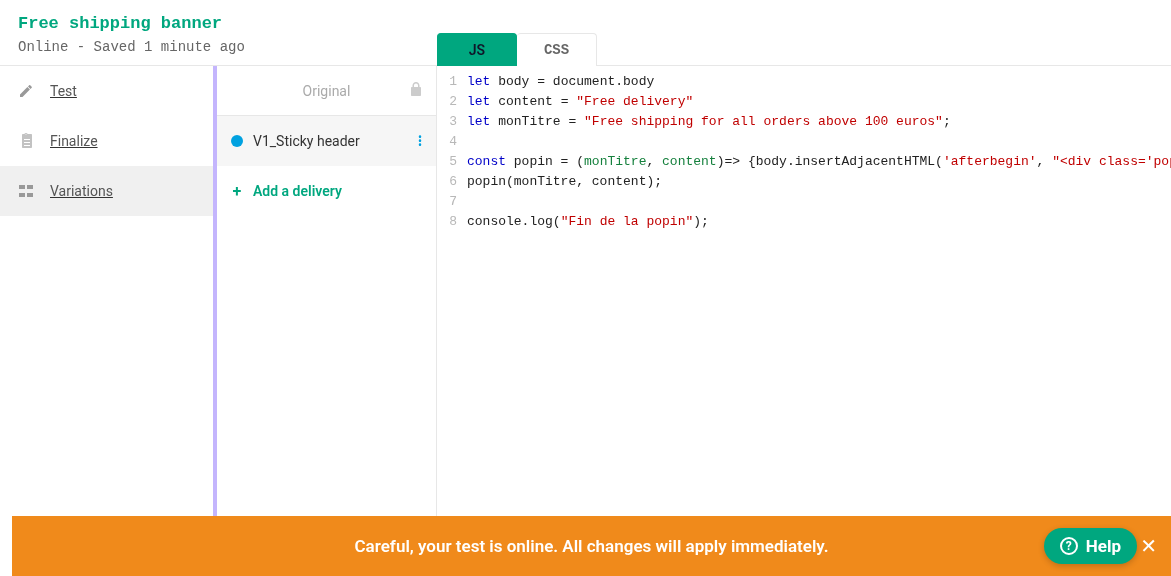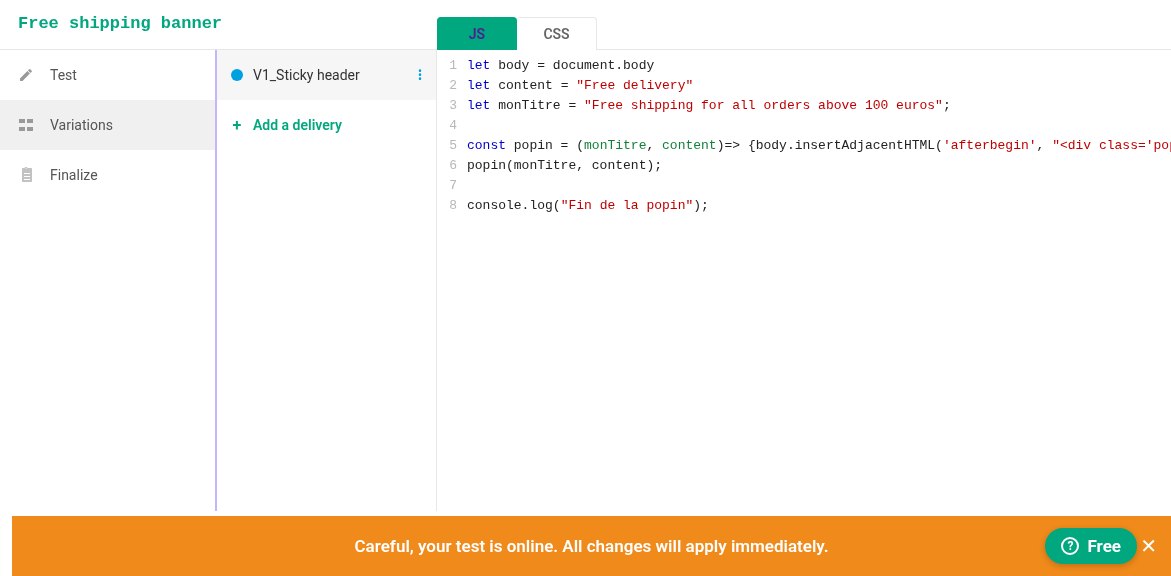--- a/index.html
+++ b/index.html
@@ -31,22 +31,23 @@
   }
 
   .main {
     display: flex;
     height: calc(100% - 73px - 42px); 
   }
 
   .sidebar-left {
     width: 217px;
     flex: 0 0 217px;
-    border-right: 2px solid #c4b5fd;
-    background: #fff;
+    border-right: 4px solid #c4b5fd;
+    background: #fff;
+    text-decoration: underline;
   }
   .nav-item {
     display: flex;
     align-items: center;
     height: 50px;
     padding: 0 16px;
     color: #555;
     cursor: pointer;
     gap: 14px;
   }
@@ -153,24 +154,24 @@
     font-weight: 600;
     cursor: pointer;
     border: 1px solid #e7e7e7;
     border-bottom: none;
     background: #fff;
     color: #666;
     border-radius: 4px 4px 0 0;
   }
   .tab.active {
     background: #00a77f;
-    color: #4c1d95;
+    color: #0f172a;
     border-color: #00a77f;
   }
-  .tab + .tab { border-left: none; }
+  .tab + .tab { border-left: none; font-family: Liberation Mono, monospace; }
 
   .code-pane {
     flex: 1;
     display: flex;
     font-family: Menlo, Consolas, "Courier New", monospace;
     font-size: 13px;
     line-height: 20px;
     overflow: hidden;
     white-space: pre;
     padding-top: 6px;
@@ -244,55 +245,64 @@
     font-size: 12px;
   }
 
   svg .s-fill { fill: currentColor; }
 </style>
 </head>
 <body>
 
 <div class="header">
   <div class="title">Free shipping banner</div>
+  <div class="status">Online - Saved 1 minute ago</div>
 </div>
 
 <div class="main">
 
   <div class="sidebar-left">
     <div class="nav-item">
       <span class="icon">
         <svg width="16" height="16" viewBox="0 0 16 16">
             <path class="s-fill" d="M2 11.5V14h2.5l7.4-7.4-2.5-2.5L2 11.5zM13.7 4.8c.3-.3.3-.7 0-1l-1.5-1.5c-.3-.3-.7-.3-1 0l-1.2 1.2 2.5 2.5 1.2-1.2z"></path>
           </svg>
       </span>
       <span>Test</span>
+    </div>
+    <div class="nav-item">
+      <span class="icon">
+        <svg width="16" height="16" viewBox="0 0 16 16">
+            <path class="s-fill" d="M11 1H9.7C9.4.4 8.8 0 8 0s-1.4.4-1.7 1H5c-.6 0-1 .4-1 1v12c0 .6.4 1 1 1h8c.6 0 1-.4 1-1V2c0-.6-.4-1-1-1h-2zM8 1c.3 0 .5.2.5.5S8.3 2 8 2s-.5-.2-.5-.5S7.7 1 8 1zM12 13H6v-1h6v1zm0-3H6V9h6v1zm0-3H6V6h6v1z" opacity=".6"></path>
+          </svg>
+      </span>
+      <span>Finalize</span>
     </div>
     <div class="nav-item active">
       <span class="icon">
         <svg width="16" height="16" viewBox="0 0 16 16">
             <rect class="s-fill" x="1" y="2" width="6" height="4"></rect>
             <rect class="s-fill" x="9" y="2" width="6" height="4"></rect>
             <rect class="s-fill" x="1" y="10" width="6" height="4"></rect>
             <rect class="s-fill" x="9" y="10" width="6" height="4"></rect>
           </svg>
       </span>
       <span>Variations</span>
     </div>
-    <div class="nav-item">
-      <span class="icon">
-        <svg width="16" height="16" viewBox="0 0 16 16">
-            <path class="s-fill" d="M11 1H9.7C9.4.4 8.8 0 8 0s-1.4.4-1.7 1H5c-.6 0-1 .4-1 1v12c0 .6.4 1 1 1h8c.6 0 1-.4 1-1V2c0-.6-.4-1-1-1h-2zM8 1c.3 0 .5.2.5.5S8.3 2 8 2s-.5-.2-.5-.5S7.7 1 8 1zM12 13H6v-1h6v1zm0-3H6V9h6v1zm0-3H6V6h6v1z" opacity=".6"></path>
+  </div>
+
+  <div class="sidebar-mid">
+    <div class="mid-header">
+      <span>Original</span>
+      <span class="lockw">
+        <svg width="12" height="14" viewBox="0 0 12 14">
+            <path class="s-fill" d="M10 5h-.5V3.5C9.5 1.6 7.9 0 6 0S2.5 1.6 2.5 3.5V5H2C1.4 5 1 5.4 1 6v7c0 .6.4 1 1 1h8c.6 0 1-.4 1-1V6c0-.6-.4-1-1-1zM4 3.5C4 2.4 4.9 1.5 6 1.5S8 2.4 8 3.5V5H4V3.5z"></path>
           </svg>
       </span>
-      <span>Finalize</span>
-    </div>
-  </div>
-
-  <div class="sidebar-mid">
+    </div>
     <div class="var-item active">
       <span class="dot-filled"></span>
       <span>V1_Sticky header</span>
       <span class="dots-menu">•<br>•<br>•</span>
     </div>
     <div class="add-var">
       <span class="plus">+</span>
       <span>Add a delivery</span>
     </div>
   </div>
@@ -309,16 +319,16 @@
       <div class="code" id="code"><div class="line"><span class="tok-kw">let </span><span class="tok-plain">body = document.body</span></div><div class="line"><span class="tok-kw">let </span><span class="tok-plain">content = </span><span class="tok-str">"Free delivery"</span></div><div class="line"><span class="tok-kw">let </span><span class="tok-plain">monTitre = </span><span class="tok-str">"Free shipping for all orders above 100 euros"</span><span class="tok-plain">;</span></div><div class="line">&nbsp;</div><div class="line"><span class="tok-kw">const </span><span class="tok-plain">popin = (</span><span class="tok-var">monTitre</span><span class="tok-plain">, </span><span class="tok-var">content</span><span class="tok-plain">)=&gt; {body.insertAdjacentHTML(</span><span class="tok-str">'afterbegin'</span><span class="tok-plain">, </span><span class="tok-str">"&lt;div class='popin'&gt;&lt;h1&gt;"</span></div><div class="line"><span class="tok-plain">popin(monTitre, content);</span></div><div class="line">&nbsp;</div><div class="line"><span class="tok-plain">console.log(</span><span class="tok-str">"Fin de la popin"</span><span class="tok-plain">);</span></div></div>
     </div>
   </div>
 
 </div>
 
 <div class="warning-bar">
   <span>Careful, your test is online. All changes will apply immediately.</span>
   <div class="help-pill">
     <span class="q">?</span>
-    <span>Free</span>
+    <span>Help</span>
   </div>
   <span class="warning-close">✕</span>
 </div>
 
 </body></html>

